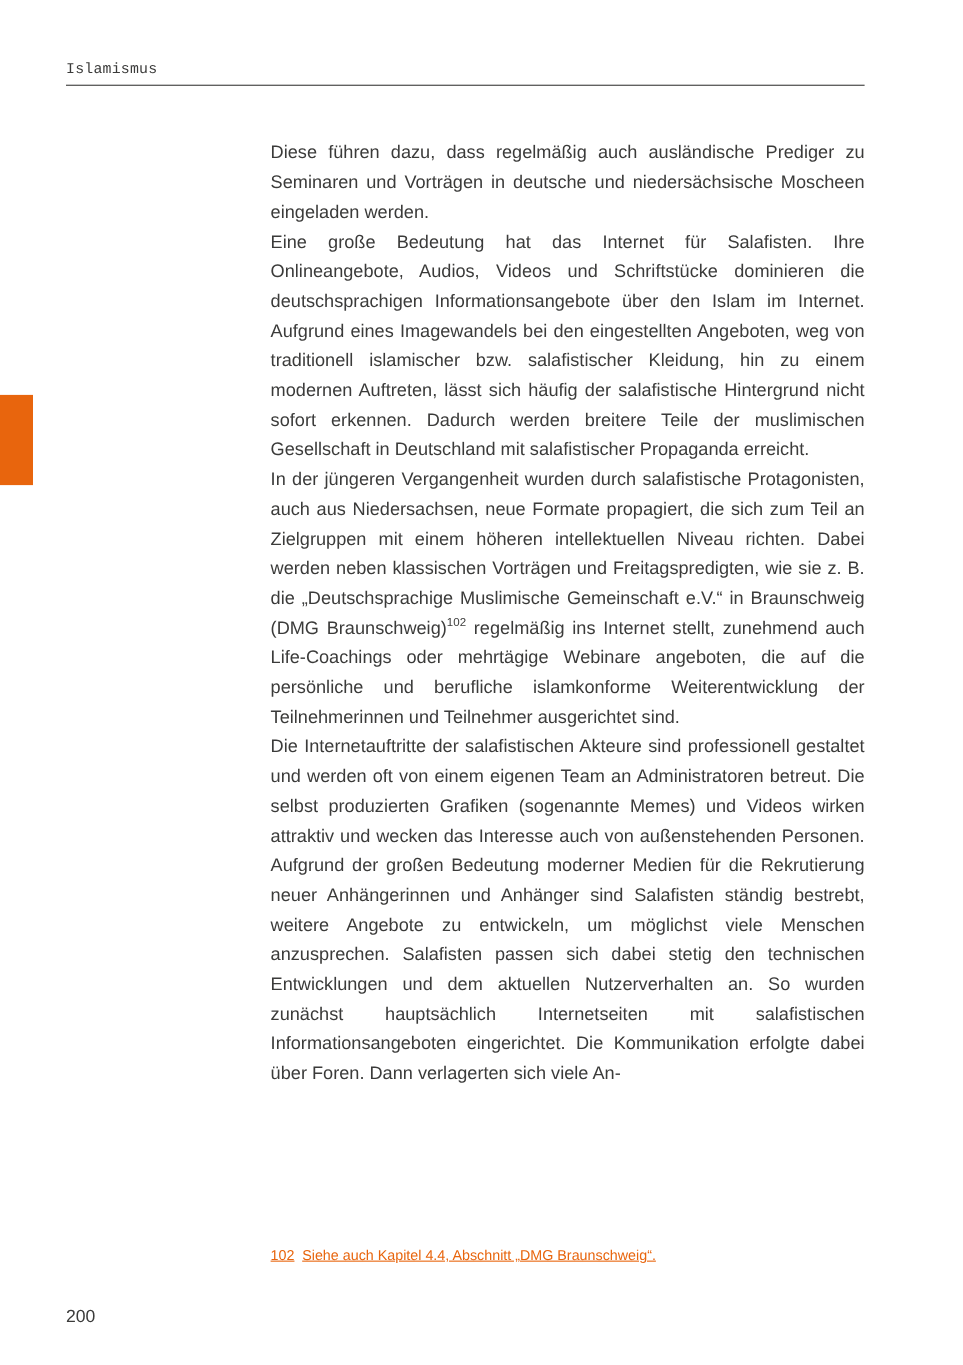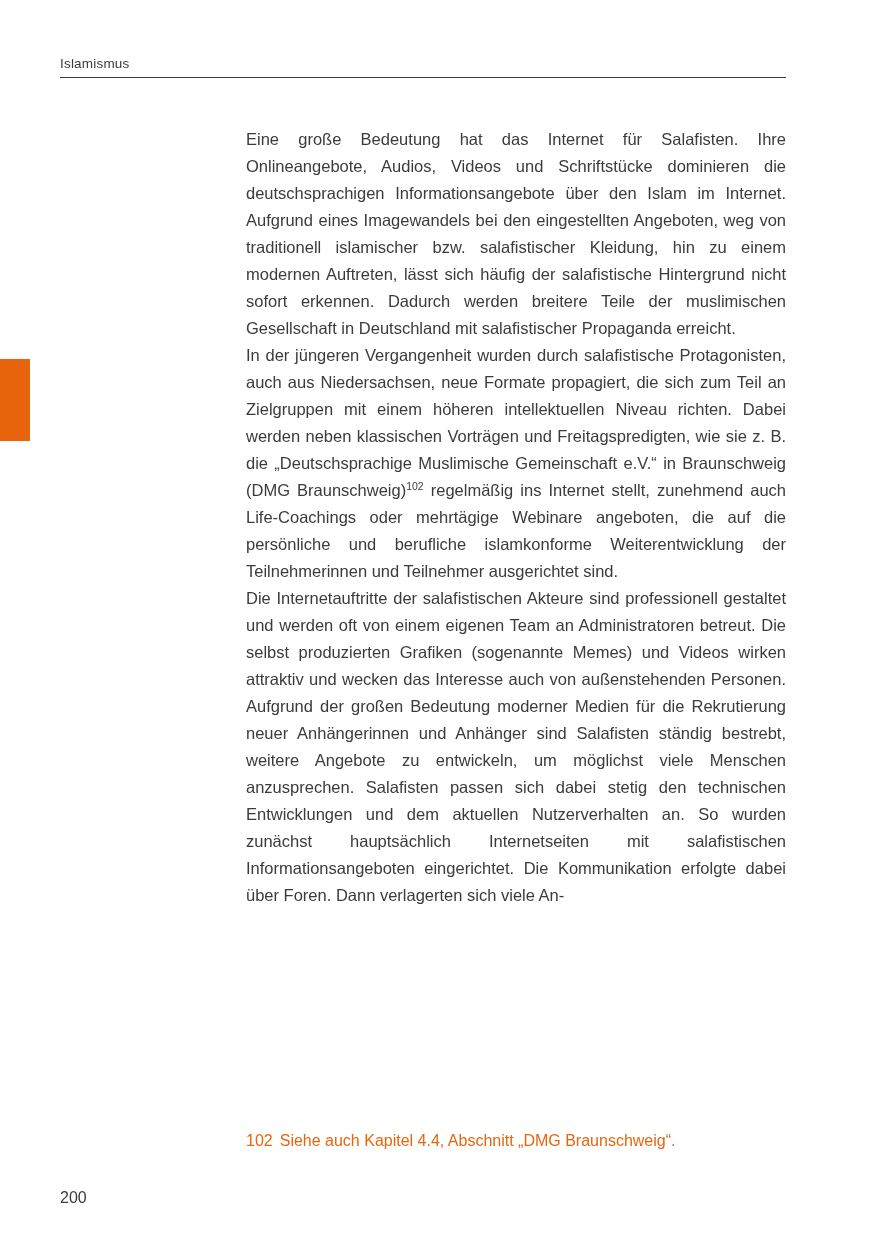--- a/index.html
+++ b/index.html
@@ -12,20 +12,21 @@
     position: relative;
     overflow: hidden;
   }
   .running-head {
     position: absolute;
     left: 60px;
     top: 56px;
     font-size: 13.5px;
     letter-spacing: 0.2px;
     color: var(--ink);
+    font-family: Liberation Mono, monospace;
   }
   .header-rule {
     position: absolute;
     left: 60px;
     top: 77px;
     width: 726px;
     height: 1px;
     background: var(--ink);
   }
   .side-tab {
@@ -58,43 +59,45 @@
   sup.fn-ref {
     font-size: 10.5px;
     line-height: 0;
     vertical-align: super;
   }
   .footnote {
     position: absolute;
     left: 246px;
     top: 1133px;
     width: 540px;
-    font-size: 16px;
+    font-size: 13px;
     line-height: 15px;
     color: var(--accent);
+    text-decoration: underline;
   }
   .footnote .fn-num { margin-right: 7px; }
   .page-number {
     position: absolute;
     left: 60px;
     top: 1189px;
     font-size: 16px;
     color: var(--ink);
   }
 </style>
 </head>
 <body>
 
 <div class="running-head">Islamismus</div>
 
 <div class="header-rule"></div>
 
 <div class="side-tab"></div>
 
 <div class="content">
+  <p class="para">Diese führen dazu, dass regelmäßig auch ausländische Prediger zu Seminaren und Vorträgen in deutsche und niedersächsische Moscheen eingeladen werden.</p>
 
 
   <p class="para">Eine große Bedeutung hat das Internet für Salafisten. Ihre Onlineangebote, Audios, Videos und Schriftstücke dominieren die deutschsprachigen Informationsangebote über den Islam im Internet. Aufgrund eines Imagewandels bei den eingestellten Angeboten, weg von traditionell islamischer bzw. salafistischer Kleidung, hin zu einem modernen Auftreten, lässt sich häufig der salafistische Hintergrund nicht sofort erkennen. Dadurch werden breitere Teile der muslimischen Gesellschaft in Deutschland mit salafistischer Propaganda erreicht.</p>
 
   <p class="para"><span>In der jüngeren Vergangenheit wurden durch salafistische Protagonisten, auch aus Niedersachsen, neue Formate propagiert, die sich zum Teil an Zielgruppen mit einem höheren intellektuellen Niveau richten. Dabei werden neben klassischen Vorträgen und Freitagspredigten, wie sie z. B. die „Deutschsprachige Muslimische Gemeinschaft e.V.“ in Braunschweig (DMG Braunschweig)</span><sup class="fn-ref">102</sup><span> regelmäßig ins Internet stellt, zunehmend auch Life-Coachings oder mehrtägige Webinare angeboten, die auf die persönliche und berufliche islamkonforme Weiterentwicklung der Teilnehmerinnen und Teilnehmer ausgerichtet sind.</span></p>
 
   <p class="para">Die Internetauftritte der salafistischen Akteure sind professionell gestaltet und werden oft von einem eigenen Team an Administratoren betreut. Die selbst produzierten Grafiken (sogenannte Memes) und Videos wirken attraktiv und wecken das Interesse auch von außenstehenden Personen. Aufgrund der großen Bedeutung moderner Medien für die Rekrutierung neuer Anhängerinnen und Anhänger sind Salafisten ständig bestrebt, weitere Angebote zu entwickeln, um möglichst viele Menschen anzusprechen. Salafisten passen sich dabei stetig den technischen Entwicklungen und dem aktuellen Nutzerverhalten an. So wurden zunächst hauptsächlich Internetseiten mit salafistischen Informationsangeboten eingerichtet. Die Kommunikation erfolgte dabei über Foren. Dann verlagerten sich viele An-</p>
 </div>
 
 <div class="footnote">

